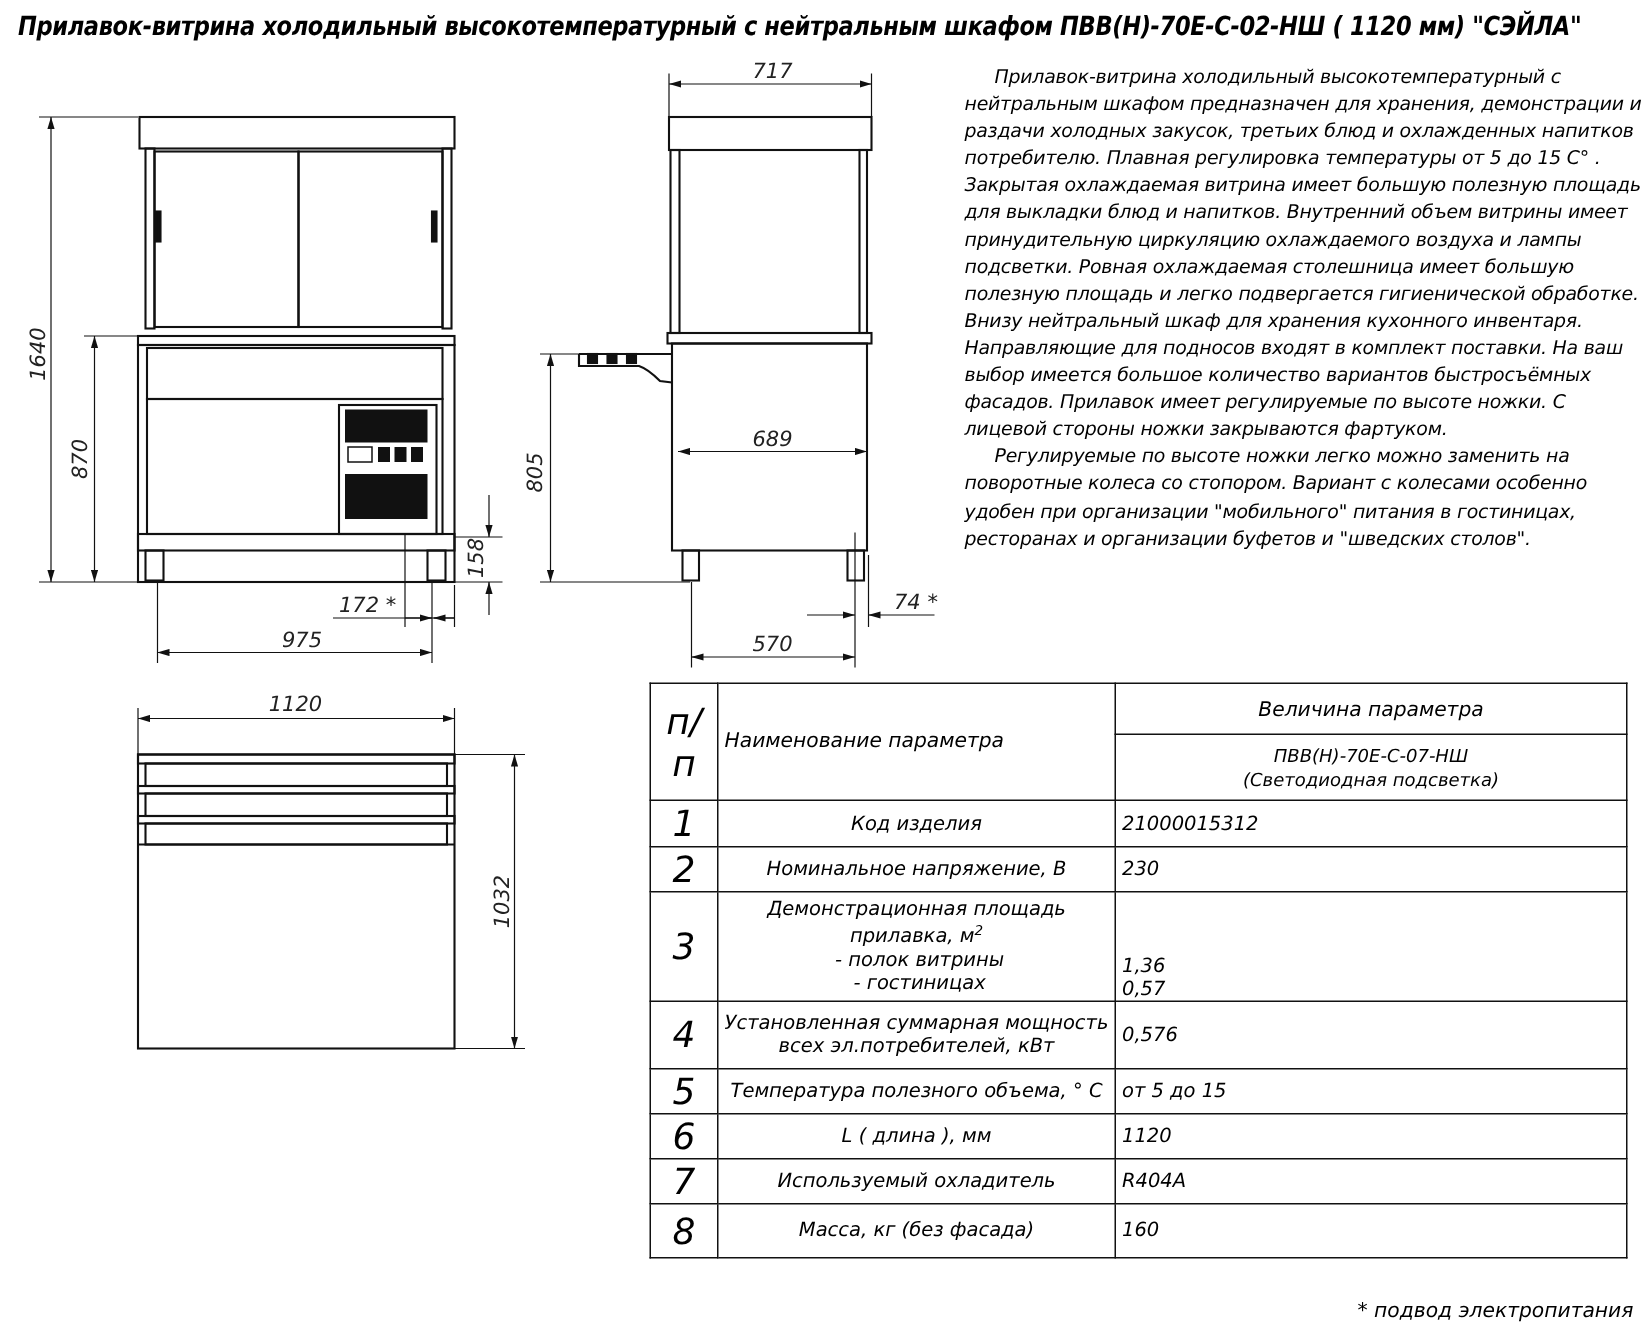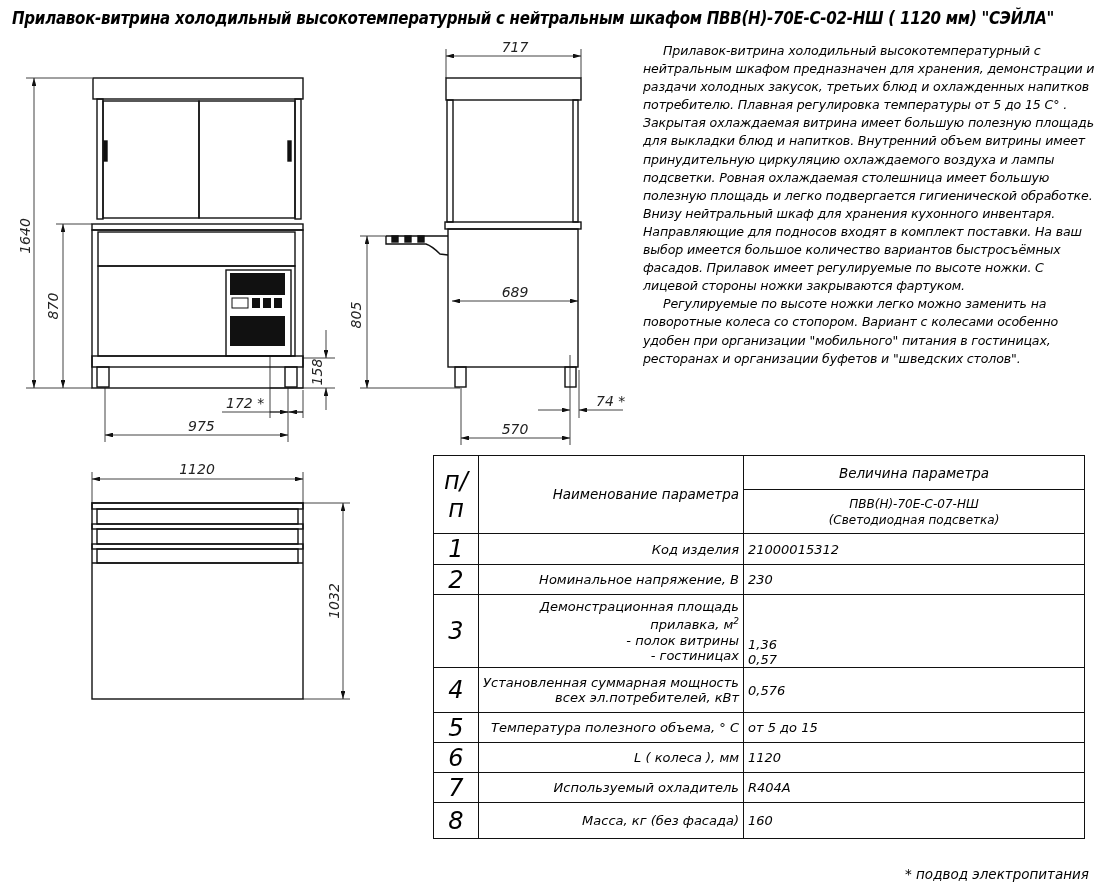--- a/index.html
+++ b/index.html
@@ -11,21 +11,21 @@
   #desc { position:absolute; left:643px; top:42px; width:455px; font-size:12.6px;
           font-style:italic; line-height:18.1px; letter-spacing:-0.15px; }
   #desc p { margin:0; text-indent:20px; }
   svg.drw { position:absolute; left:0; top:0; }
   svg text { font-family:"DejaVu Sans", sans-serif; font-style:italic; font-size:14px; fill:#222; }
   #spec { position:absolute; left:433px; top:455px; width:652px; border-collapse:collapse;
           font-style:italic; font-size:13px; }
   #spec td, #spec th { border:1.5px solid #111; padding:0 4px; font-weight:normal; }
   #spec th { font-size:13.5px; }
   #spec .num { width:36px; text-align:center; font-size:24px; }
-  #spec .name { width:256px; text-align:right; line-height:15px; }
+  #spec .name { width:256px; text-align:center; line-height:15px; }
   #spec .val { }
   #footnote { position:absolute; left:905px; top:866px; font-size:13.5px; font-style:italic; }
   sup { font-size:9px; }
 </style>
 </head>
 <body>
 
 <div id="title">Прилавок-витрина холодильный высокотемпературный с нейтральным шкафом  ПВВ(Н)-70Е-С-02-НШ  ( 1120 мм) "СЭЙЛА"</div>
 
 <div id="desc">
@@ -143,21 +143,21 @@
     <line x1="303" y1="699" x2="350" y2="699"></line>
   </g>
   <text x="197" y="474" text-anchor="middle">1120</text>
   <text x="339" y="601" transform="rotate(-90 339 601)" text-anchor="middle">1032</text>
 </svg>
 
 <table id="spec">
   <tbody>
       <tr style="height:34px">
     <th class="num" rowspan="2">п/п</th>
-    <th class="name" rowspan="2" style="text-align:right">Наименование параметра</th>
+    <th class="name" rowspan="2" style="text-align:left">Наименование параметра</th>
     <th class="val">Величина параметра</th>
   </tr>
   <tr style="height:44px">
     <th class="val" style="font-size:12px;line-height:16px">
       <div>ПВВ(Н)-70Е-С-07-НШ</div>
       <div>(Светодиодная подсветка)</div>
     </th>
   </tr>
   <tr style="height:31px">
     <td class="num">1</td>
@@ -186,21 +186,21 @@
     <td class="name">Установленная суммарная мощность всех эл.потребителей, кВт</td>
     <td class="val">0,576</td>
   </tr>
   <tr style="height:30px">
     <td class="num">5</td>
     <td class="name">Температура полезного объема, ° С</td>
     <td class="val">от 5 до 15</td>
   </tr>
   <tr style="height:30px">
     <td class="num">6</td>
-    <td class="name">L ( колеса ), мм</td>
+    <td class="name">L ( длина ), мм</td>
     <td class="val">1120</td>
   </tr>
   <tr style="height:30px">
     <td class="num">7</td>
     <td class="name">Используемый охладитель</td>
     <td class="val">R404A</td>
   </tr>
   <tr style="height:36px">
     <td class="num">8</td>
     <td class="name">Масса, кг (без фасада)</td>

